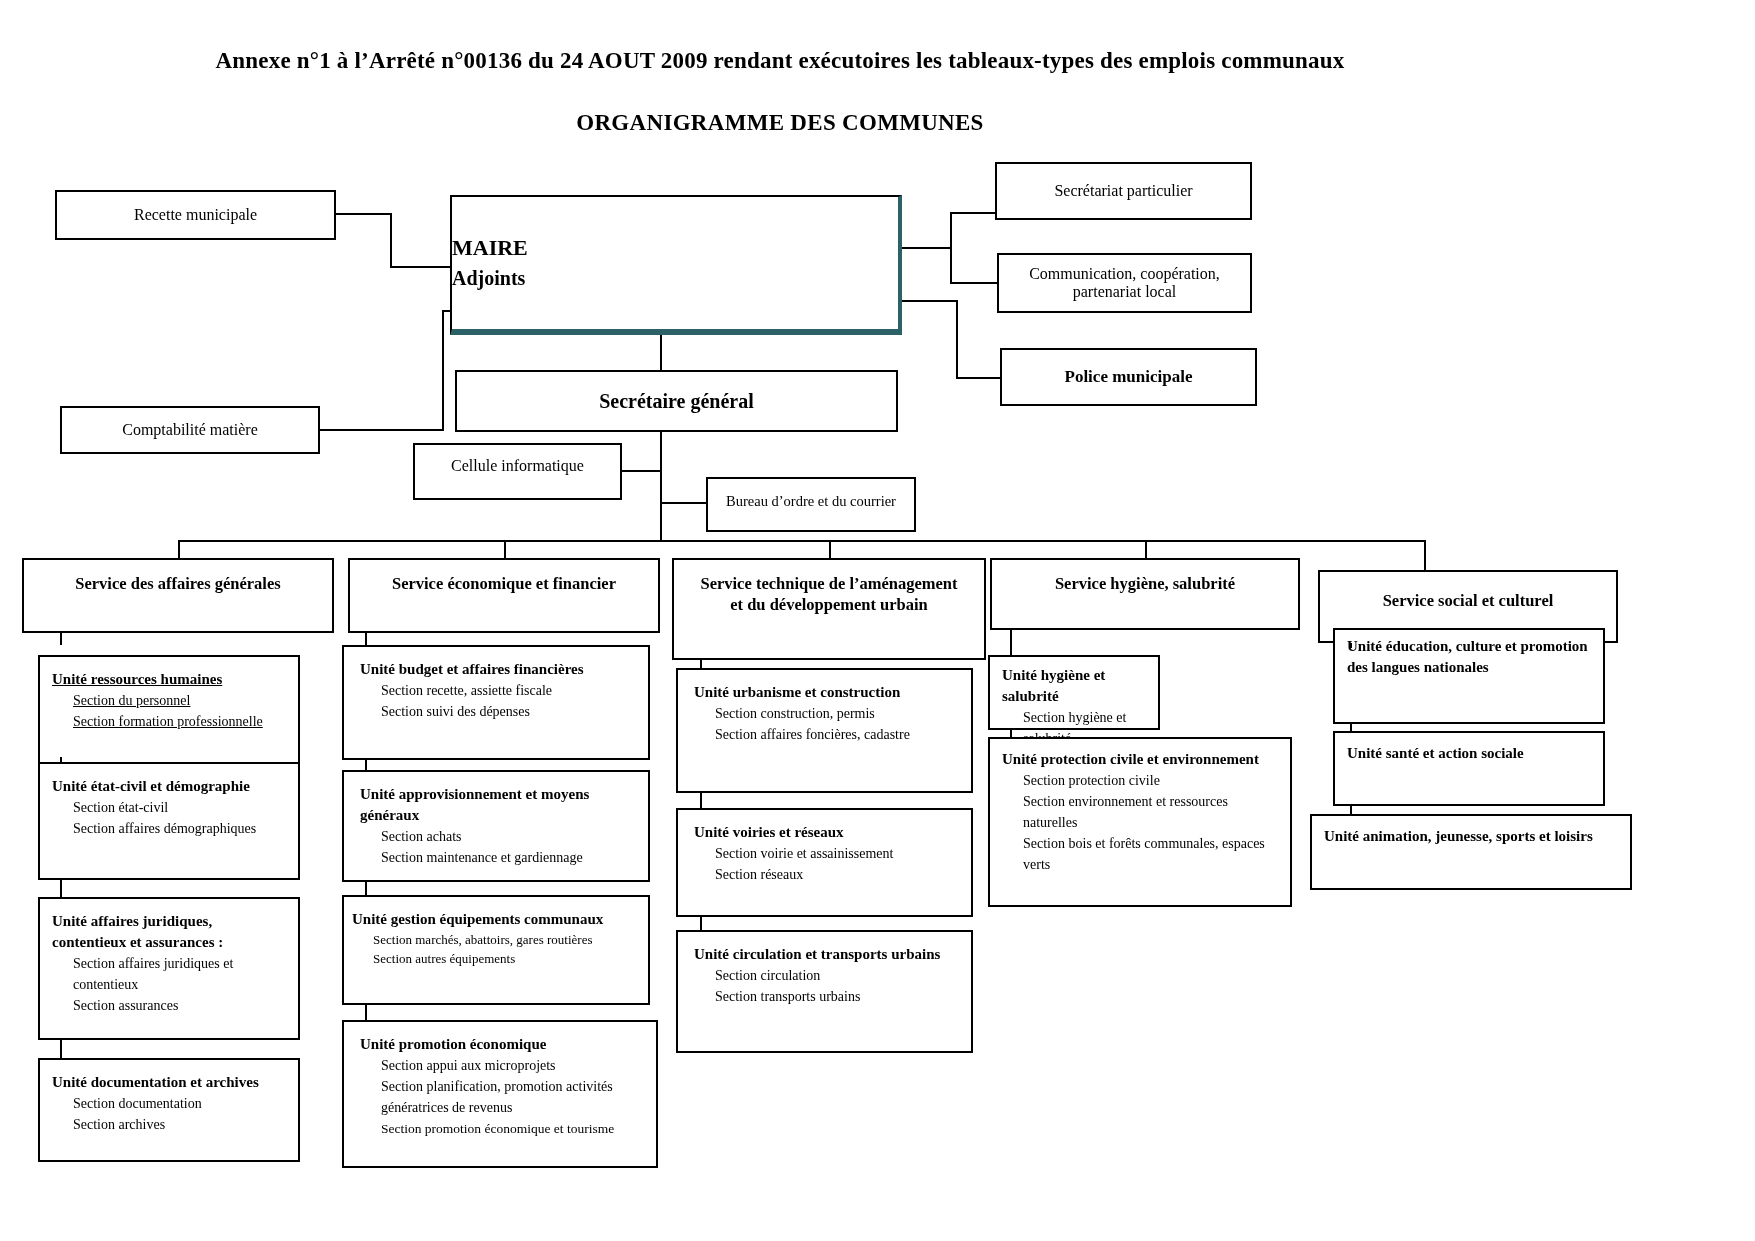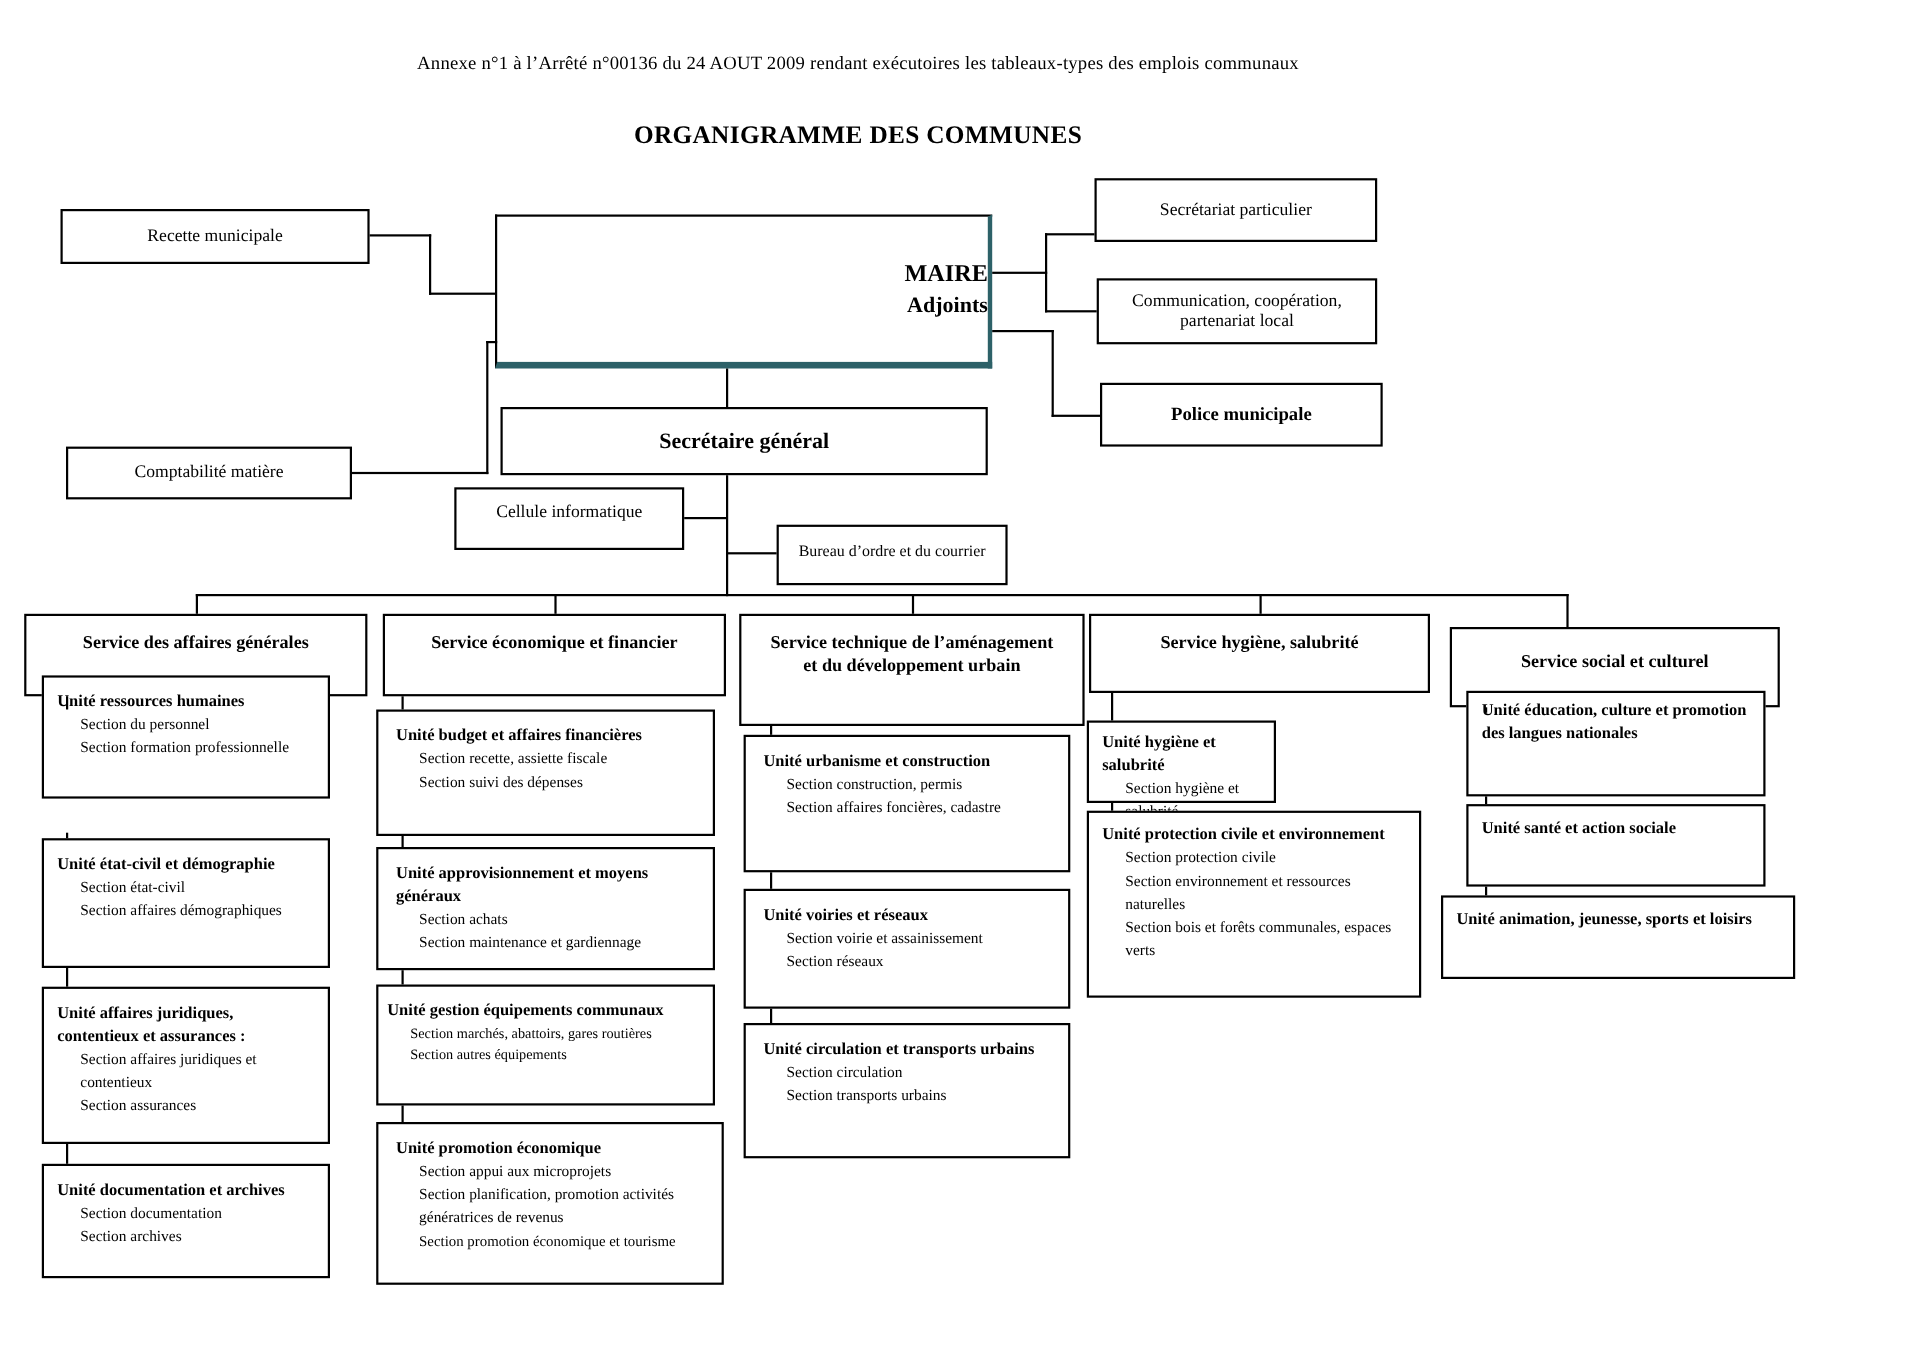--- a/index.html
+++ b/index.html
@@ -3,35 +3,35 @@
 <meta charset="utf-8">
 <style>
   html,body{margin:0;padding:0;background:#fff;}
   #canvas{
     position:relative;width:1755px;height:1241px;background:#ffffff;
     font-family:"Liberation Serif","DejaVu Serif",serif;color:#000;
     overflow:hidden;
   }
   .doc-title{
     position:absolute;left:0;top:48px;width:1560px;text-align:center;
-    font-weight:normal;font-size:17px;letter-spacing:.2px;
+    font-weight:bold;font-size:23px;letter-spacing:.2px;
   }
   .doc-subtitle{
     position:absolute;left:0;top:110px;width:1560px;text-align:center;
     font-weight:bold;font-size:23px;letter-spacing:.3px;
   }
   .box{
     position:absolute;border:2px solid #000;background:#fff;box-sizing:border-box;
   }
   .center{display:flex;align-items:center;justify-content:center;text-align:center;}
   .node-plain{font-size:16px;}
   .node-bold{font-weight:bold;font-size:17px;}
   .maire{
     border:2px solid #000;border-bottom:6px solid #2d6168;border-right:4px solid #2d6168;
-    display:flex;flex-direction:column;align-items:flex-end;justify-content:center;
+    display:flex;flex-direction:column;align-items:flex-start;justify-content:center;
     font-weight:bold;font-size:22px;line-height:30px;
   }
   .sg{font-weight:bold;font-size:20px;}
   .svc{
     font-weight:bold;font-size:16.5px;text-align:center;
     display:flex;justify-content:center;align-items:flex-start;
     padding:13px 8px 0 8px;line-height:21px;
   }
   .unit{
     padding:12px 10px 0 12px;font-size:14px;line-height:21px;
@@ -96,21 +96,21 @@
   <div class="box svc" style="left:672px;top:558px;width:314px;height:102px;padding-left:22px;padding-right:22px;">
     <span>Service technique de l’aménagement et du développement urbain</span>
   </div>
   <div class="box svc" style="left:990px;top:558px;width:310px;height:72px;">
     <span>Service hygiène, salubrité</span>
   </div>
   <div class="box svc" style="left:1318px;top:570px;width:300px;height:73px;padding-top:18px;">
     <span>Service social et culturel</span>
   </div>
 
-  <div class="box unit" style="left:38px;top:614px;width:262px;height:112px;">
+  <div class="box unit" style="left:38px;top:655px;width:262px;height:112px;text-decoration:underline;">
     <span class="u-title">Unité ressources humaines</span>
     <span class="u-sec">Section du personnel</span>
     <span class="u-sec">Section formation professionnelle</span>
   </div>
   <div class="box unit" style="left:38px;top:762px;width:262px;height:118px;">
     <span class="u-title">Unité état-civil et démographie</span>
     <span class="u-sec">Section état-civil</span>
     <span class="u-sec">Section affaires démographiques</span>
   </div>
   <div class="box unit" style="left:38px;top:897px;width:262px;height:143px;">

